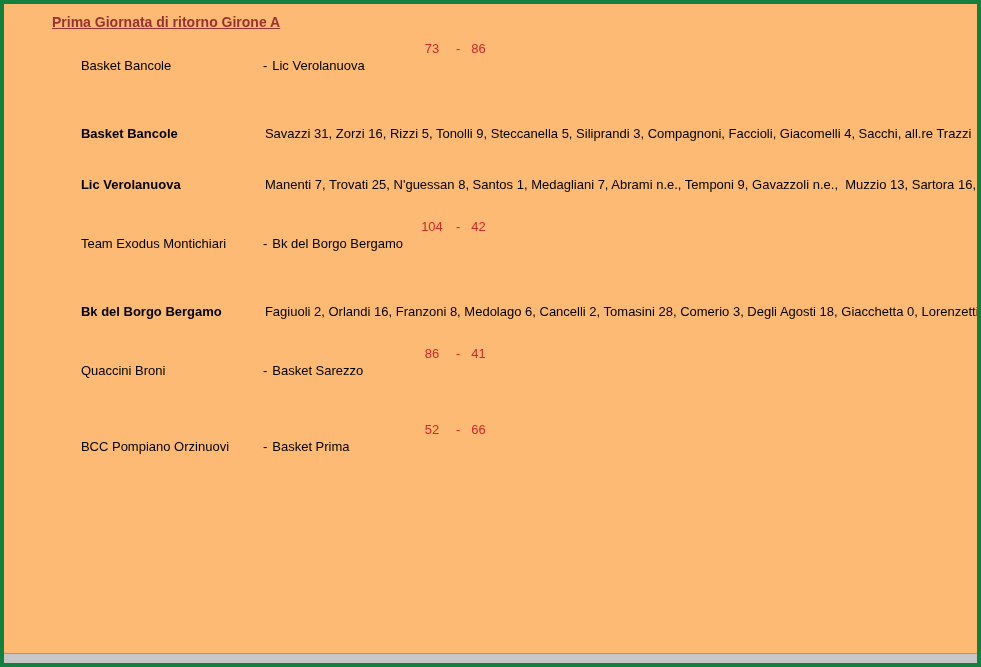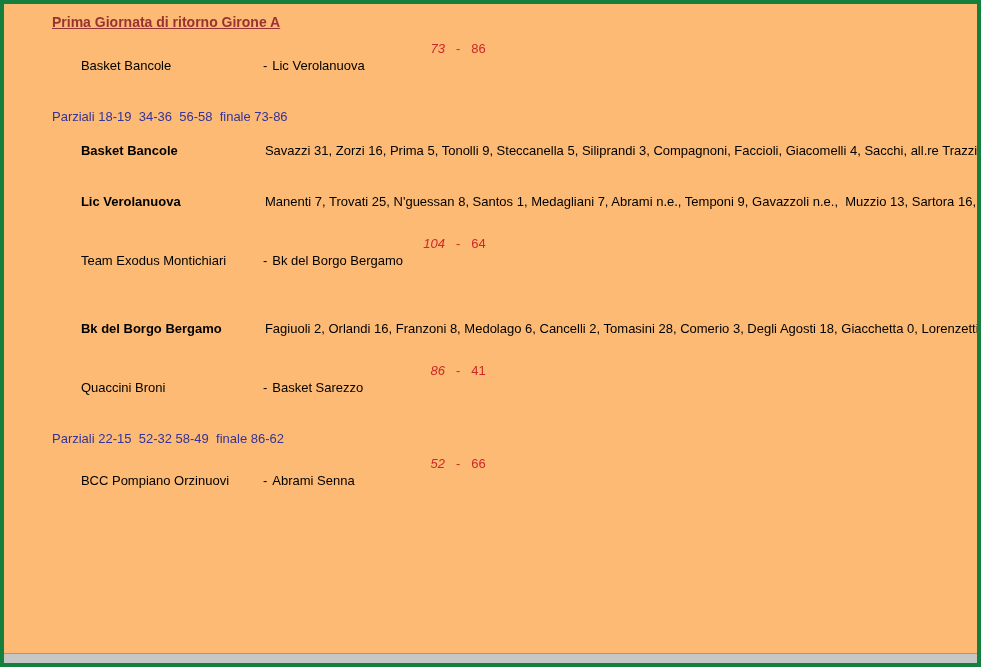--- a/index.html
+++ b/index.html
@@ -14,21 +14,21 @@
     text-decoration:underline; margin:2px 0 10px 0; cursor:pointer;
   }
   .line { line-height:17px; white-space:pre; }
   .game { margin-bottom:8px; }
   .head { position:relative; }
   .home { display:inline-block; min-width:182px; }
   .away .dash { margin-right:5px; }
   .score {
     position:absolute; left:367px; top:0; color:#cc2929;
   }
-  .score .sh { display:inline-block; min-width:26px; text-align:right;font-style:italic; }
+  .score .sh { display:inline-block; min-width:26px; text-align:center; }
   .score .sd { display:inline-block; margin:0 11px; }
   .partials { color:#333399; }
   .roster .tname { display:inline-block; min-width:184px; font-weight:bold; }
   .bottom-bar {
     position:absolute; left:0; right:0; bottom:0; height:9px;
     background:#c6c6c6; border-top:1px solid #9b9b9b;
   }
 </style>
 </head>
 <body>
@@ -37,53 +37,51 @@
   <div class="content">
 
     <div class="title">Prima Giornata di ritorno Girone A</div>
 
     
     <section class="game">
       <div class="line head">
         <span class="home">Basket Bancole</span><span class="away"><span class="dash">-</span><span>Lic Verolanuova</span></span>
         <span class="score"><span class="sh">73</span><span class="sd">-</span><span class="sa">86</span></span>
       </div>
-      <div class="line partials">Parziali 18-19  34-36  56-58  finale 73-86</div>
       <div class="line roster">
-        <span class="tname">Basket Bancole</span><span class="players">Savazzi 31, Zorzi 16, Prima 5, Tonolli 9, Steccanella 5, Siliprandi 3, Compagnoni, Faccioli, Giacomelli 4, Sacchi, all.re Trazzi</span>
+        <span class="tname">Basket Bancole</span><span class="players">Savazzi 31, Zorzi 16, Rizzi 5, Tonolli 9, Steccanella 5, Siliprandi 3, Compagnoni, Faccioli, Giacomelli 4, Sacchi, all.re Trazzi</span>
       </div>
       <div class="line roster">
         <span class="tname">Lic Verolanuova</span><span class="players">Manenti 7, Trovati 25, N'guessan 8, Santos 1, Medagliani 7, Abrami n.e., Temponi 9, Gavazzoli n.e.,  Muzzio 13, Sartora 16, all.re Lottici</span>
       </div>
     </section>
 
     
     <section class="game">
       <div class="line head">
         <span class="home">Team Exodus Montichiari</span><span class="away"><span class="dash">-</span><span>Bk del Borgo Bergamo</span></span>
-        <span class="score"><span class="sh">104</span><span class="sd">-</span><span class="sa">64</span></span>
+        <span class="score"><span class="sh">104</span><span class="sd">-</span><span class="sa">42</span></span>
       </div>
       <div class="line roster">
         <span class="tname">Bk del Borgo Bergamo</span><span class="players">Fagiuoli 2, Orlandi 16, Franzoni 8, Medolago 6, Cancelli 2, Tomasini 28, Comerio 3, Degli Agosti 18, Giacchetta 0, Lorenzetti 0, all.re Martini</span>
       </div>
     </section>
 
     
     <section class="game">
       <div class="line head">
         <span class="home">Quaccini Broni</span><span class="away"><span class="dash">-</span><span>Basket Sarezzo</span></span>
         <span class="score"><span class="sh">86</span><span class="sd">-</span><span class="sa">41</span></span>
       </div>
-      <div class="line partials">Parziali 22-15  52-32 58-49  finale 86-62</div>
     </section>
 
     
     <section class="game">
       <div class="line head">
-        <span class="home">BCC Pompiano Orzinuovi</span><span class="away"><span class="dash">-</span><span>Abrami Senna</span></span>
+        <span class="home">BCC Pompiano Orzinuovi</span><span class="away"><span class="dash">-</span><span>Basket Prima</span></span>
         <span class="score"><span class="sh">52</span><span class="sd">-</span><span class="sa">66</span></span>
       </div>
 
     </section>
 
     
     
 
     
     

